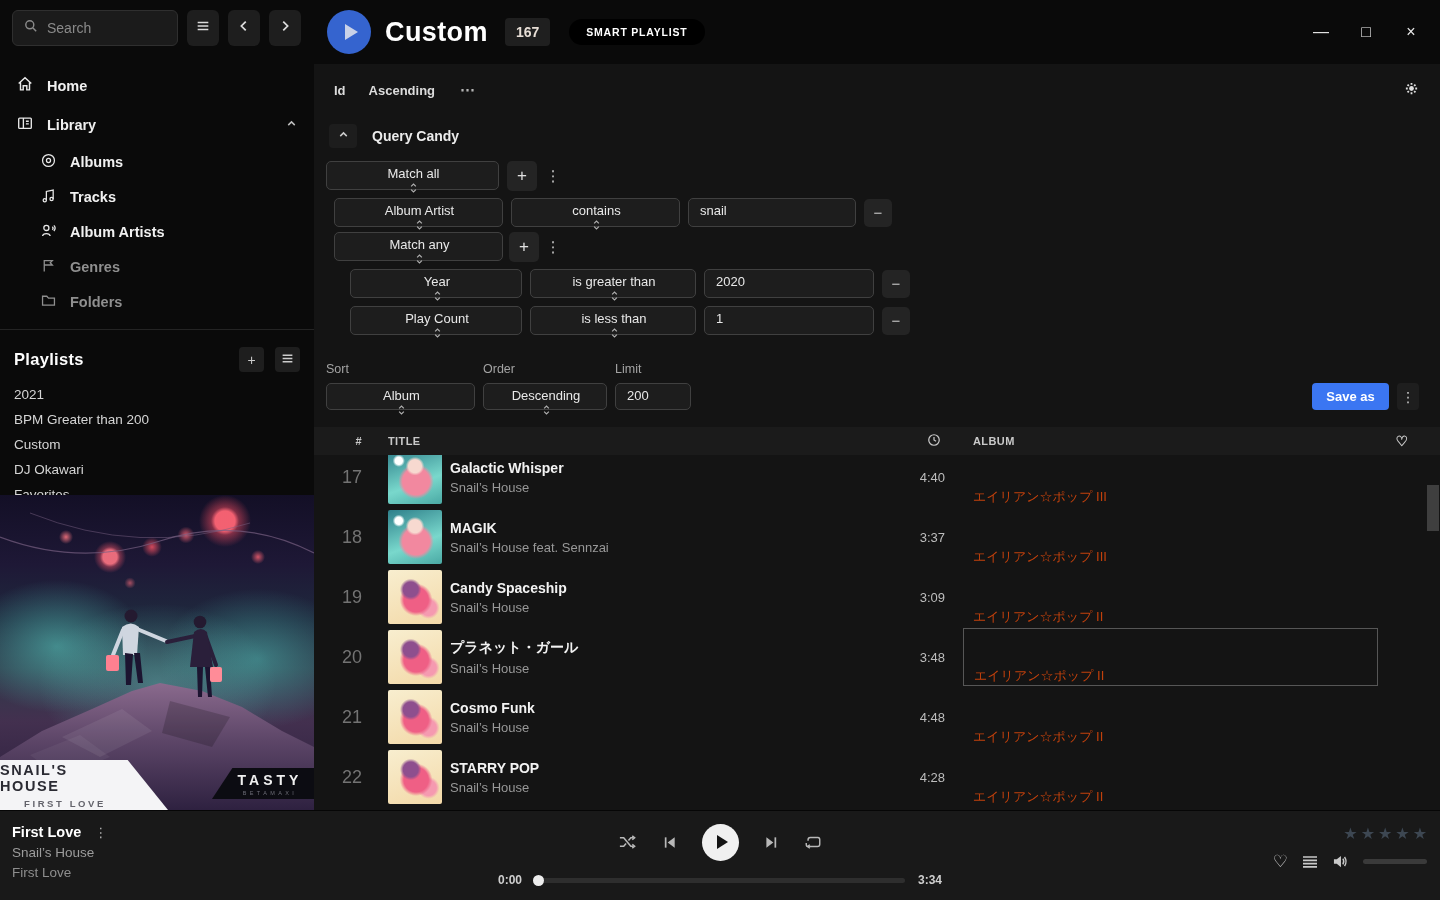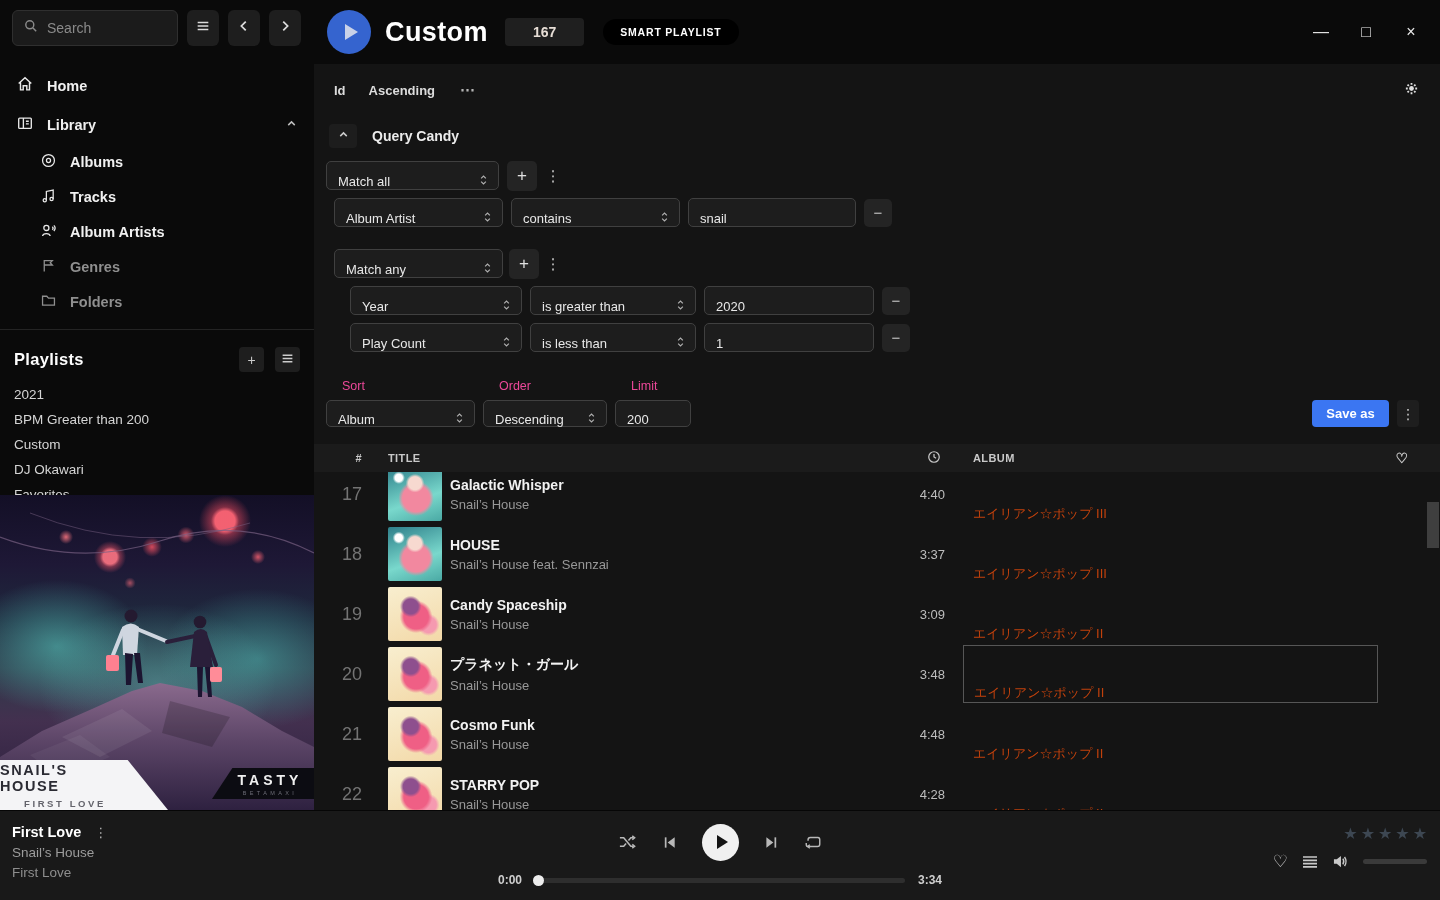--- a/index.html
+++ b/index.html
@@ -57,59 +57,59 @@
   .art-label { font-size:14px; font-weight:600; color:#f0f0f0; letter-spacing:4px; }
   .art-label-sub { font-size:5.5px; color:#6e6e78; letter-spacing:3.4px; margin-top:2px; }
 
   
   .main { position:absolute; left:314px; top:0; width:1126px; height:810px; background:#141414; }
   .mh { height:64px; background:#0a0a0a; display:flex; align-items:center; padding:0 15px 0 13px; }
   .play-circle { width:44px; height:44px; border-radius:50%; background:#3564cf; cursor:pointer; flex:none; }
   .play-tri { width:0; height:0; border-left:13px solid #c9d2e8; border-top:8px solid transparent;
     border-bottom:8px solid transparent; margin-left:4px; }
   .mh-title { font-size:27px; font-weight:800; color:#ffffff; margin-left:14px; letter-spacing:.4px; }
-  .mh-count { margin-left:17px; background:#1f1f1f; border-radius:4px; padding:6px 28px;
+  .mh-count { margin-left:17px; background:#1f1f1f; border-radius:4px; padding:6px 11px;
     font-size:14px; font-weight:700; color:#e7ded6; }
   .mh-badge { margin-left:19px; background:#000000; border-radius:14px; padding:7px 17px;
     font-size:10.5px; font-weight:800; letter-spacing:.8px; color:#ffffff; }
   .win-controls { margin-left:auto; display:flex; gap:17px; }
   .win-btn { width:28px; height:28px; color:#e8e8e8; font-size:16px; cursor:pointer; }
 
   .ctrl-row { display:flex; align-items:center; padding:17px 21px 0 20px; font-size:13px;
     font-weight:700; color:#dcdcdc; }
   .ctrl-sortdir { margin-left:23px; }
   .ctrl-more { margin-left:25px; color:#b5b5b5; font-size:15px; letter-spacing:1px; cursor:pointer; }
   .ctrl-gear { margin-left:auto; color:#e0e0e0; cursor:pointer; }
 
   .qe { margin-top:25px; }
   .qe-head { display:flex; align-items:center; margin-left:15px; gap:15px; }
   .qe-collapse { width:28px; height:24px; background:#1d1d1d; border-radius:4px; color:#cccccc; cursor:pointer; }
   .qe-title { font-size:14px; font-weight:600; color:#ececec; }
   .qe-row { display:flex; align-items:center; gap:8px; margin-top:8px; height:29px; }
   .qe-row.r1 { margin-left:12px; margin-top:13px; }
   .qe-row.r2 { margin-left:20px; }
-  .qe-row.r3 { margin-left:20px; margin-top:22px;gap:6px; }
+  .qe-row.r3 { margin-left:20px; margin-top:5px;gap:6px; }
   .qe-row.r4, .qe-row.r5 { margin-left:36px; }
   .sel, .inp { height:29px; background:#1d1d1d; border:1px solid #404040; border-radius:5px;
-    display:flex; align-items:center; padding:12px 9px 0 11px; font-size:13px; color:#e8e8e8; }
+    display:flex; align-items:center; padding:4px 9px 0 11px; font-size:13px; color:#e8e8e8;flex-direction:column; }
   .sel { justify-content:space-between; cursor:pointer; }
   .sel .stepper { color:#b0b0b0; }
   .inp input { background:transparent; border:none; outline:none; color:#e8e8e8; font-size:13px;
     width:100%; font-family:inherit; }
   .w-mall{width:173px} .w-field{width:169px} .w-op{width:169px} .w-val{width:168px}
   .w-field2{width:172px} .w-op2{width:166px} .w-val2{width:170px}
   .btn-plus { width:30px; height:30px; background:#242424; border-radius:5px; font-size:17px;
     color:#e0e0e0; cursor:pointer; }
   .btn-kebab { width:16px; font-size:15px; color:#c8c8c8; text-align:center; cursor:pointer; }
   .btn-minus { width:28px; height:28px; background:#242424; border-radius:5px; font-size:15px;
     color:#c8c8c8; cursor:pointer; }
 
   .sort-row { display:flex; align-items:flex-end; margin:27px 21px 0 12px; }
   .fgroup { display:flex; flex-direction:column; gap:7px; margin-right:8px; }
-  .flabel { font-size:12.5px; color:#ec4899;margin-left:16px; }
+  .flabel { font-size:12.5px; color:#a3a3a3; }
   .h27 { height:27px; }
   .w-sort{width:149px} .w-order{width:124px} .w-limit{width:76px}
   .save-group { margin-left:auto; display:flex; gap:8px; }
   .btn-save { width:77px; height:27px; background:#3b76f2; border-radius:4px; color:#ffffff;
     font-size:13px; font-weight:700; cursor:pointer; }
   .btn-kebab-box { width:22px; height:27px; background:#1e1e1e; border-radius:4px; color:#cccccc;
     font-size:14px; cursor:pointer; }
 
   
   .table { margin-top:17px; position:relative; height:387px; overflow:hidden; }
@@ -547,21 +547,21 @@
         <span class="td-sp"></span>
         <span class="td-album">
             <span>エイリアン☆ポップ III</span>
           </span>
         <span class="td-fav"></span>
       </div>
       <div class="trow">
         <span class="td-num">18</span>
         <span class="td-art art-a3"></span>
         <span class="td-title">
-          <div class="tt">HOUSE</div>
+          <div class="tt">MAGIK</div>
           <div class="ta">Snail’s House feat. Sennzai</div>
         </span>
         <span class="td-dur">3:37</span>
         <span class="td-sp"></span>
         <span class="td-album">
             <span>エイリアン☆ポップ III</span>
           </span>
         <span class="td-fav"></span>
       </div>
       <div class="trow">

